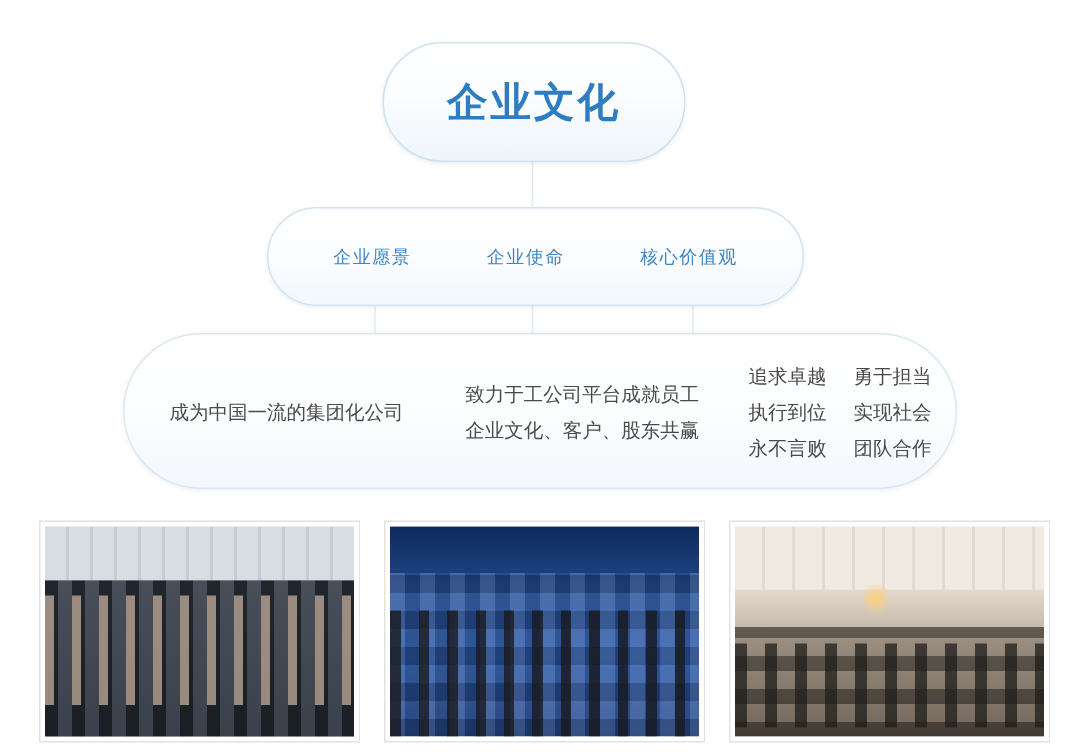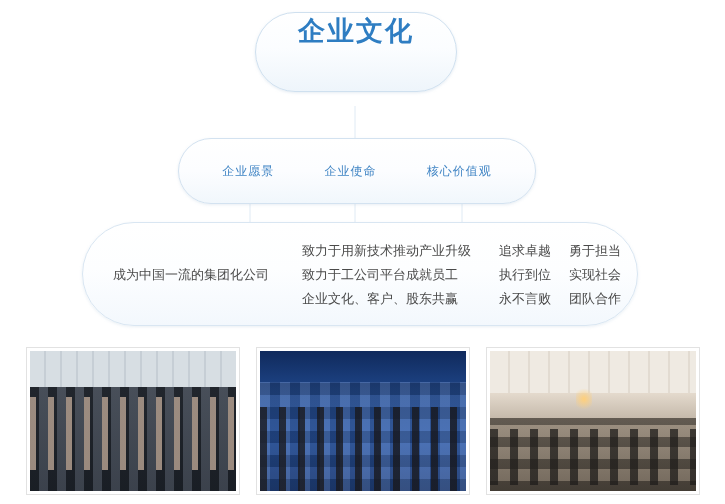--- a/index.html
+++ b/index.html
@@ -12,29 +12,29 @@
     height: 504px;
     position: relative;
     font-family: "Liberation Sans", "DejaVu Sans", sans-serif;
     overflow: hidden;
   }
 
   
   .top-box {
     position: absolute;
     left: 255px;
-    top: 12px;
+    top: 28px;
     width: 200px;
     height: 78px;
     border: 1px solid #cfe0ef;
     border-radius: 40px;
     background: linear-gradient(to bottom, #ffffff 0%, #fbfdff 45%, #eef5fb 100%);
     box-shadow: 0 1px 3px rgba(180, 200, 220, 0.35);
     display: flex;
-    align-items: flex-start;
+    align-items: center;
     justify-content: center;
   }
   .top-title {
     font-size: 27px;
     font-weight: bold;
     color: #2e7dc2;
     letter-spacing: 2px;
   }
 
   
@@ -214,21 +214,20 @@
   <div class="mid-item">核心价值观</div>
 </div>
 
 <div class="bot-box">
 
   <div class="col col-1">
     <div class="line">成为中国一流的集团化公司</div>
   </div>
 
   <div class="col col-2">
-    <div class="line">致力于用新技术推动产业升级</div>
     <div class="line">致力于工公司平台成就员工</div>
     <div class="line">企业文化、客户、股东共赢</div>
   </div>
 
   <div class="col col-3">
     <div class="line line-split">
       <span>追求卓越</span>
       <span>勇于担当</span>
     </div>
     <div class="line line-split">

